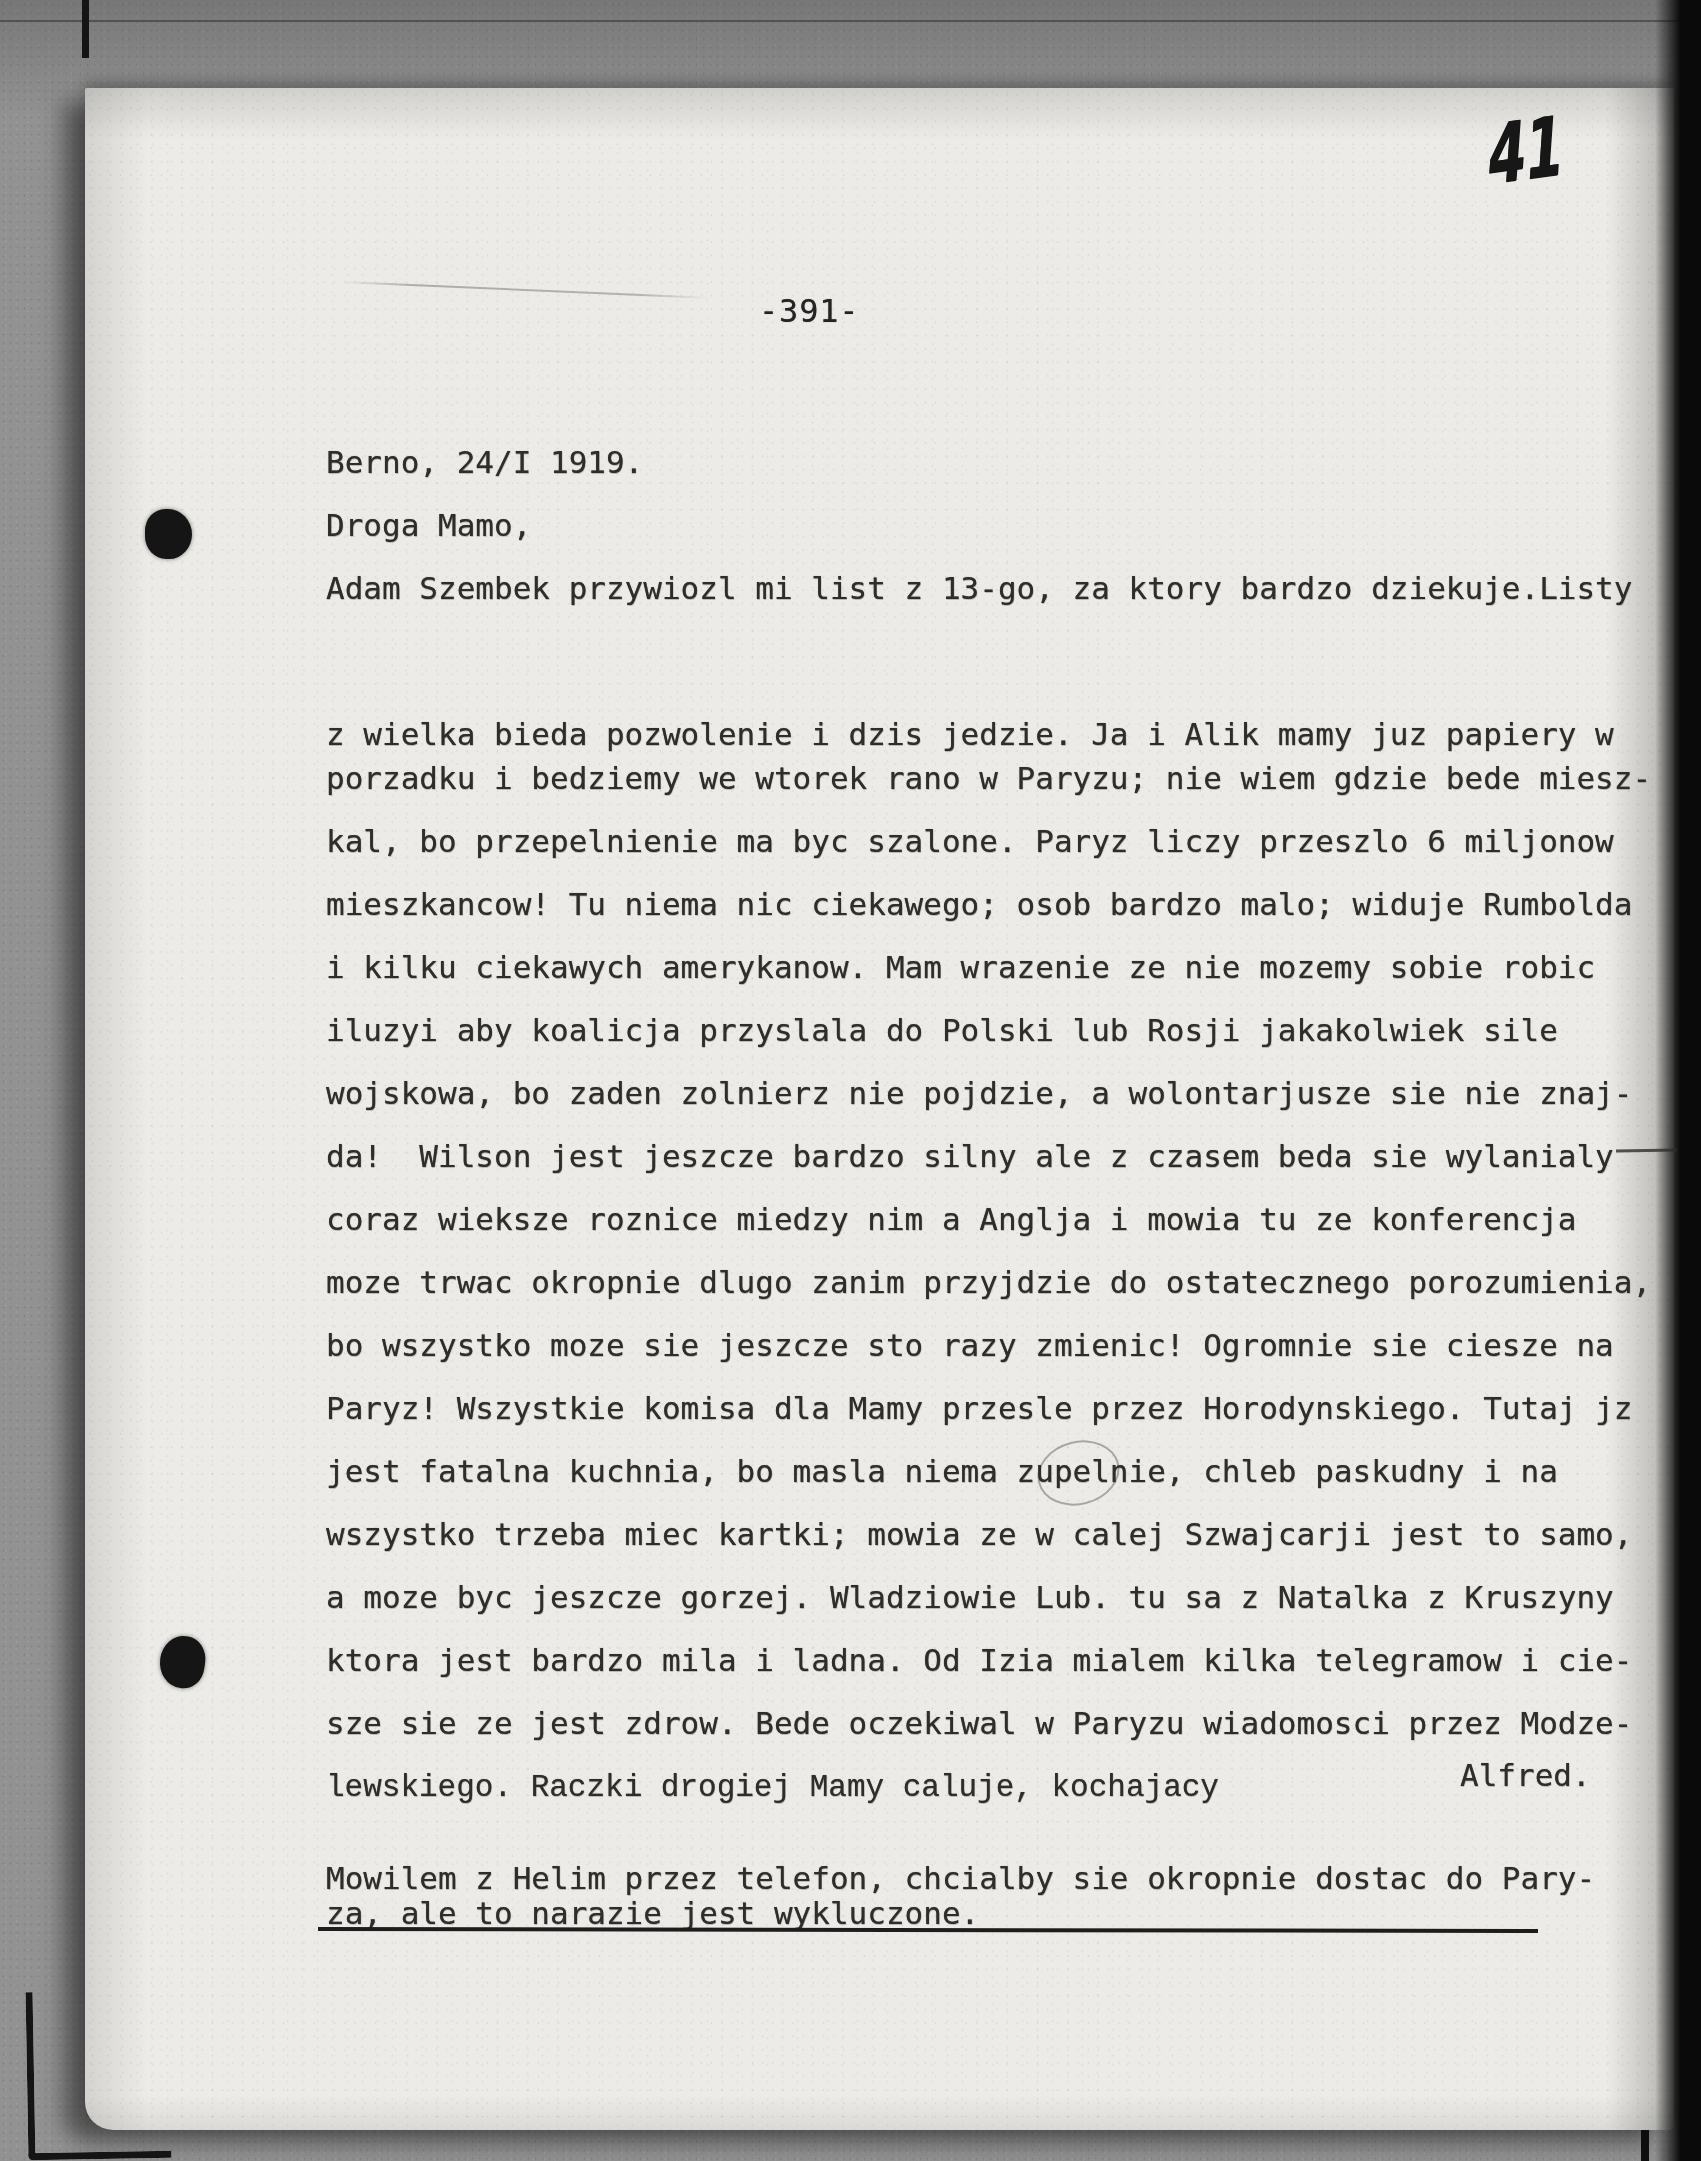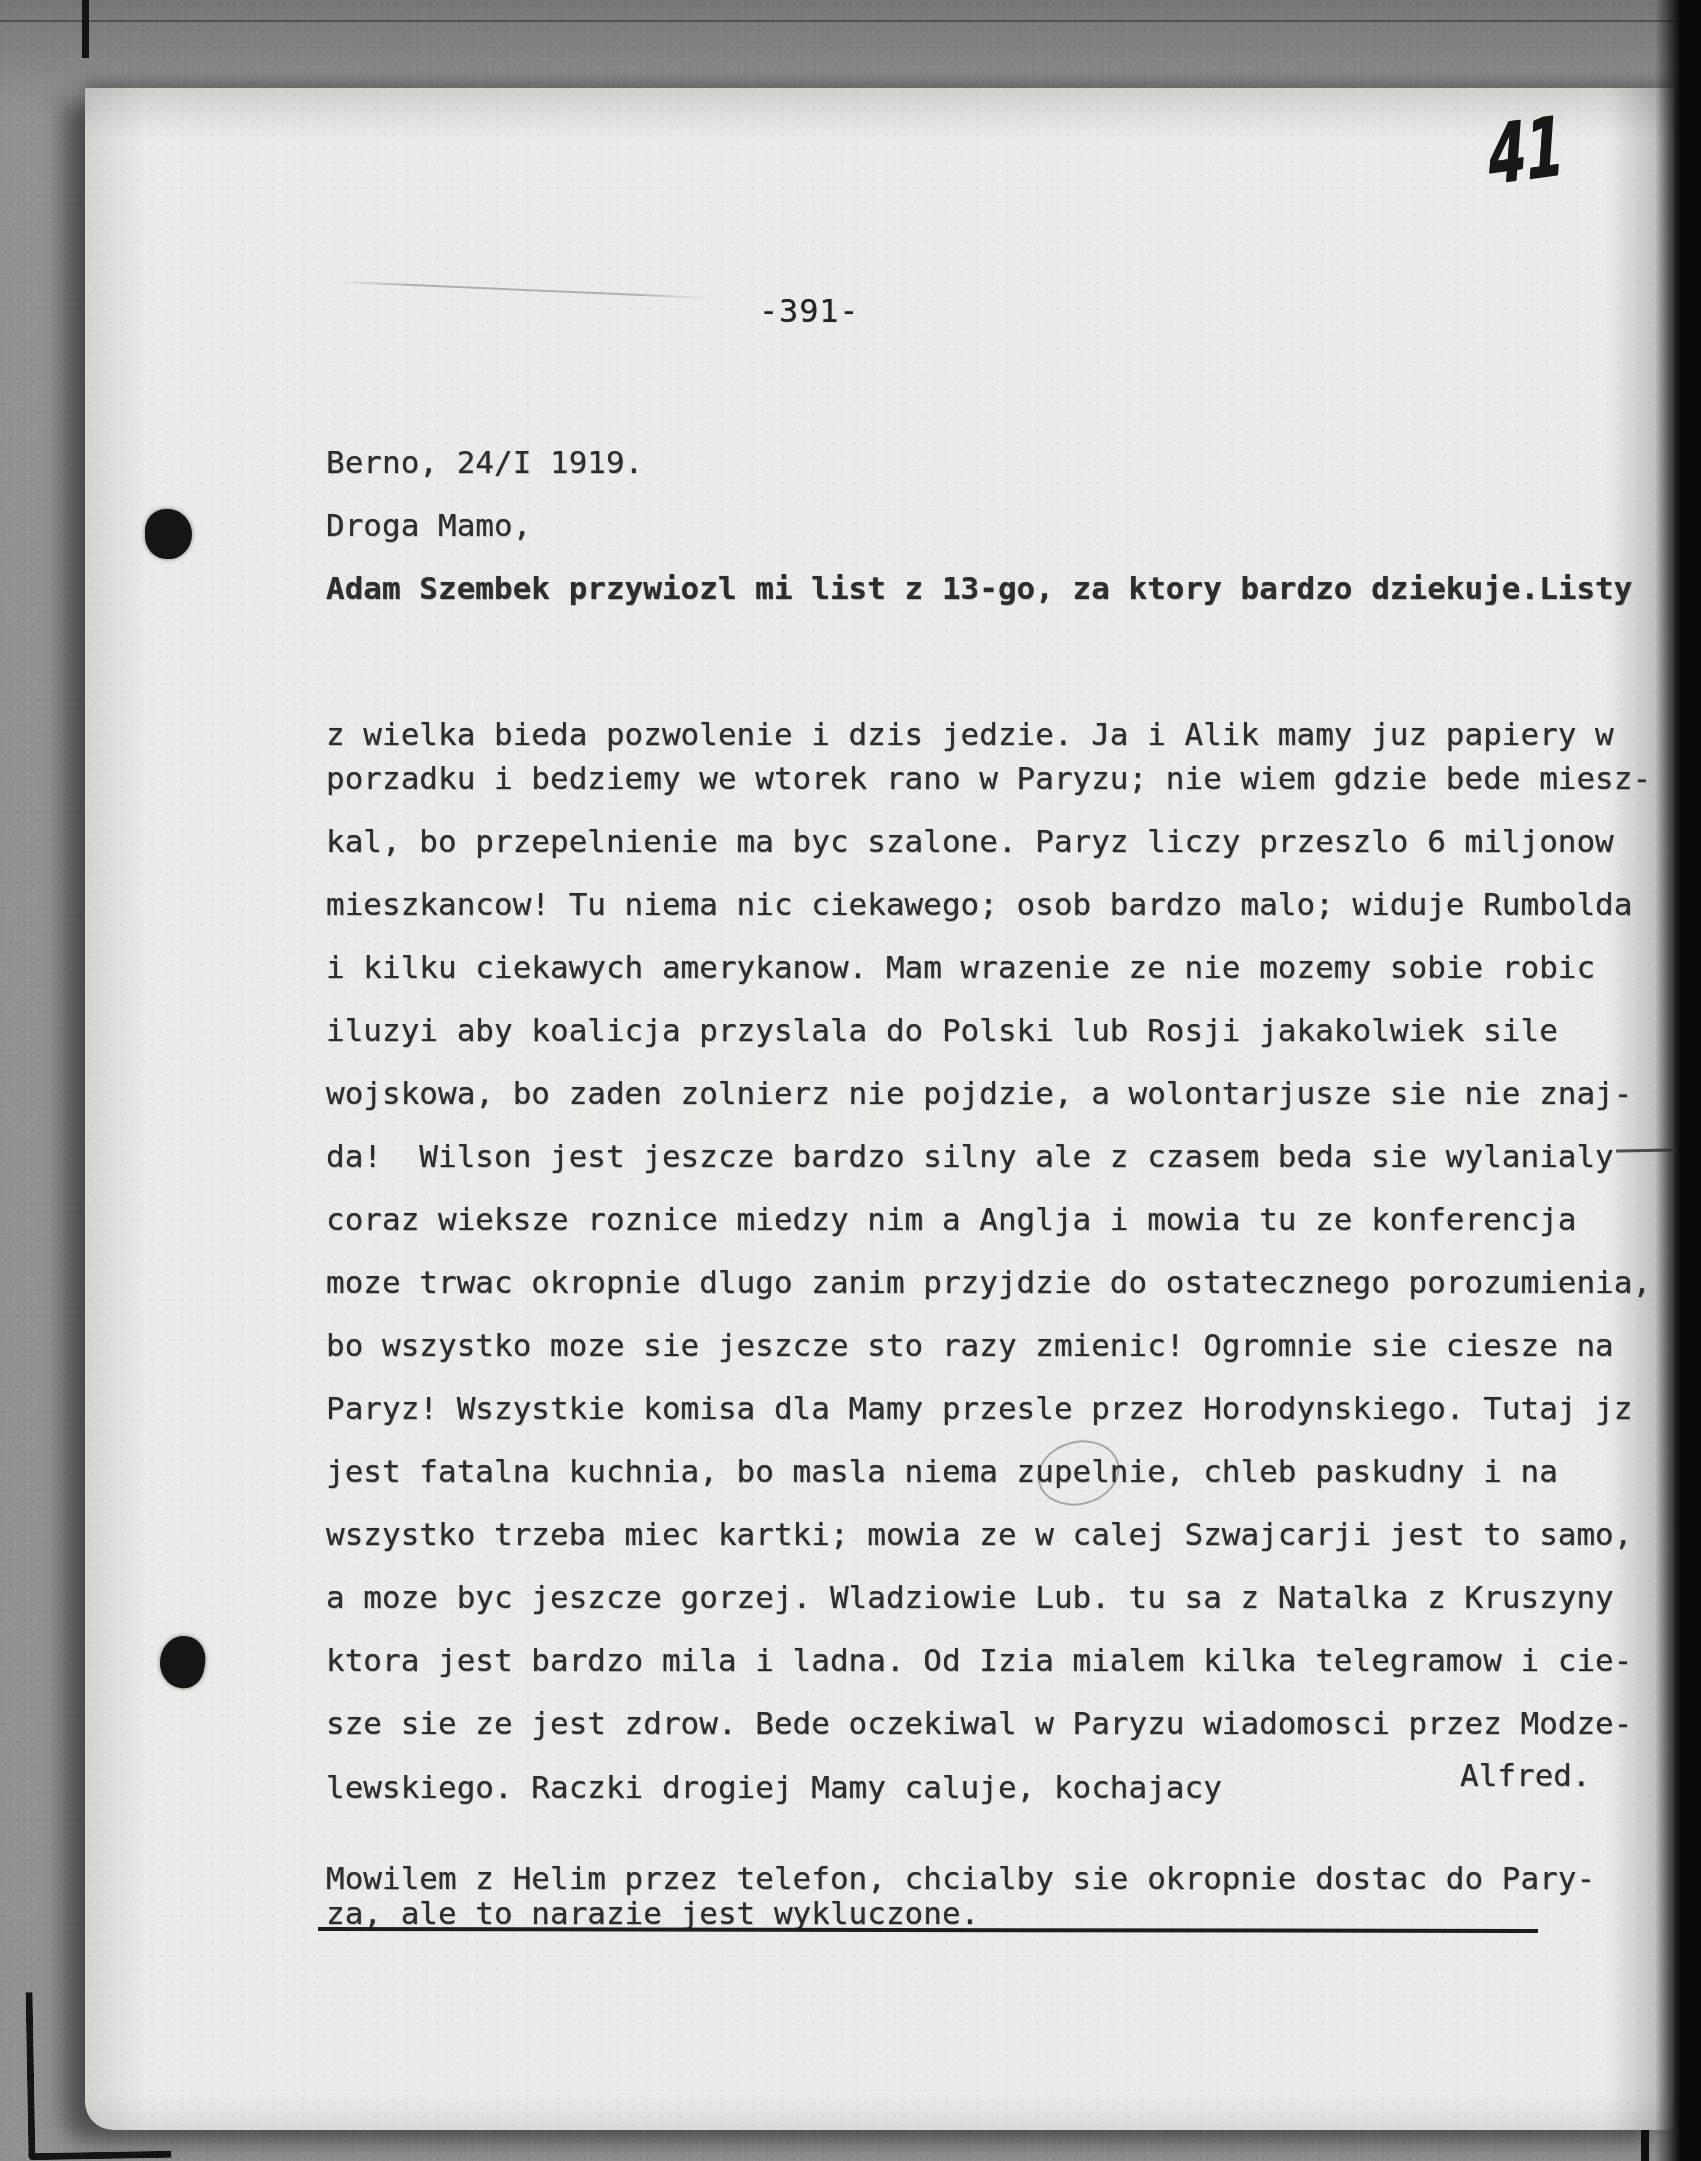--- a/index.html
+++ b/index.html
@@ -93,39 +93,39 @@
 
   <div class="folio">41</div>
 
   <div class="page-number">-391-</div>
 
   <div class="letter-layer">
 
     <div class="tline signature">Alfred.</div>
   <div class="tline" style="top: 431px;">Berno, 24/I 1919.</div>
       <div class="tline" style="top: 494px;">Droga Mamo,</div>
-      <div class="tline" style="top: 557px; font-weight: bold;">Adam Szembek przywiozl mi list z 13-go, za ktory bardzo dziekuje.Listy</div>
+      <div class="tline" style="top: 557px;">Adam Szembek przywiozl mi list z 13-go, za ktory bardzo dziekuje.Listy</div>
       <div class="tline" style="top: 703px;">z wielka bieda pozwolenie i dzis jedzie. Ja i Alik mamy juz papiery w</div>
       <div class="tline" style="top: 747px;">porzadku i bedziemy we wtorek rano w Paryzu; nie wiem gdzie bede miesz-</div>
       <div class="tline" style="top: 810px;">kal, bo przepelnienie ma byc szalone. Paryz liczy przeszlo 6 miljonow</div>
       <div class="tline" style="top: 873px;">mieszkancow! Tu niema nic ciekawego; osob bardzo malo; widuje Rumbolda</div>
       <div class="tline" style="top: 936px;">i kilku ciekawych amerykanow. Mam wrazenie ze nie mozemy sobie robic</div>
       <div class="tline" style="top: 999px;">iluzyi aby koalicja przyslala do Polski lub Rosji jakakolwiek sile</div>
       <div class="tline" style="top: 1062px;">wojskowa, bo zaden zolnierz nie pojdzie, a wolontarjusze sie nie znaj-</div>
       <div class="tline" style="top: 1125px; text-align: center;">da!  Wilson jest jeszcze bardzo silny ale z czasem beda sie wylanialy</div>
       <div class="tline" style="top: 1188px;">coraz wieksze roznice miedzy nim a Anglja i mowia tu ze konferencja</div>
       <div class="tline" style="top: 1251px;">moze trwac okropnie dlugo zanim przyjdzie do ostatecznego porozumienia,</div>
       <div class="tline" style="top: 1314px;">bo wszystko moze sie jeszcze sto razy zmienic! Ogromnie sie ciesze na</div>
       <div class="tline" style="top: 1377px;">Paryz! Wszystkie komisa dla Mamy przesle przez Horodynskiego. Tutaj jz</div>
       <div class="tline" style="top: 1440px;">jest fatalna kuchnia, bo masla niema zupelnie, chleb paskudny i na</div>
       <div class="tline" style="top: 1503px;">wszystko trzeba miec kartki; mowia ze w calej Szwajcarji jest to samo,</div>
       <div class="tline" style="top: 1566px;">a moze byc jeszcze gorzej. Wladziowie Lub. tu sa z Natalka z Kruszyny</div>
       <div class="tline" style="top: 1629px;">ktora jest bardzo mila i ladna. Od Izia mialem kilka telegramow i cie-</div>
       <div class="tline" style="top: 1692px;">sze sie ze jest zdrow. Bede oczekiwal w Paryzu wiadomosci przez Modze-</div>
-      <div class="tline" style="top: 1756px;">lewskiego. Raczki drogiej Mamy caluje, kochajacy</div>
+      <div class="tline" style="top: 1756px; font-family: Liberation Mono, monospace;">lewskiego. Raczki drogiej Mamy caluje, kochajacy</div>
       <div class="tline" style="top: 1847px;">Mowilem z Helim przez telefon, chcialby sie okropnie dostac do Pary-</div>
       <div class="tline" style="top: 1882px;">za, ale to narazie jest wykluczone.</div>
     </div>
 
   <div class="underline-stroke"></div>
   <div class="pencil-circle"></div>
   <div class="pen-dash"></div>
   <div class="corner-mark"></div>
   <div class="bottom-tick"></div>
 

